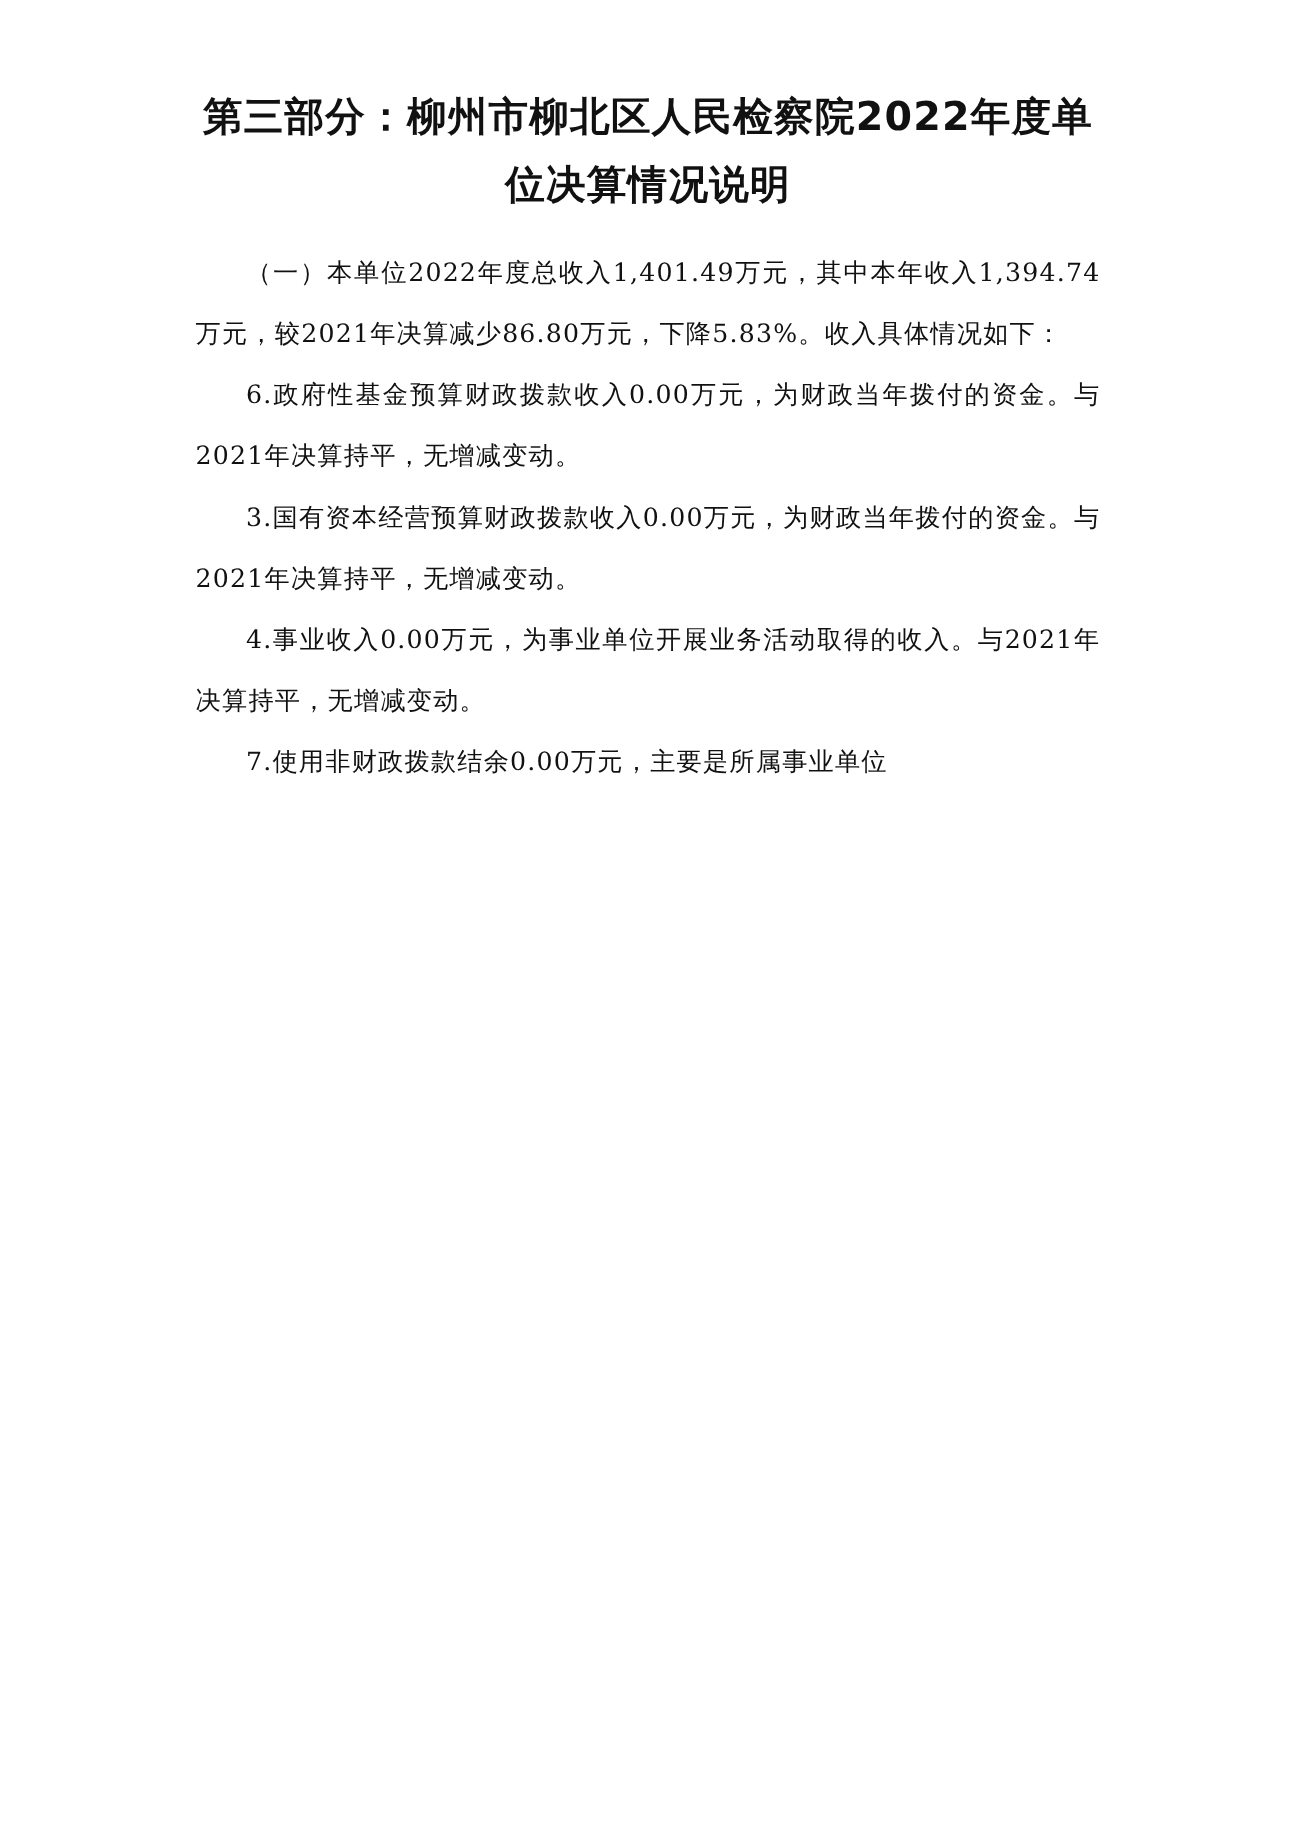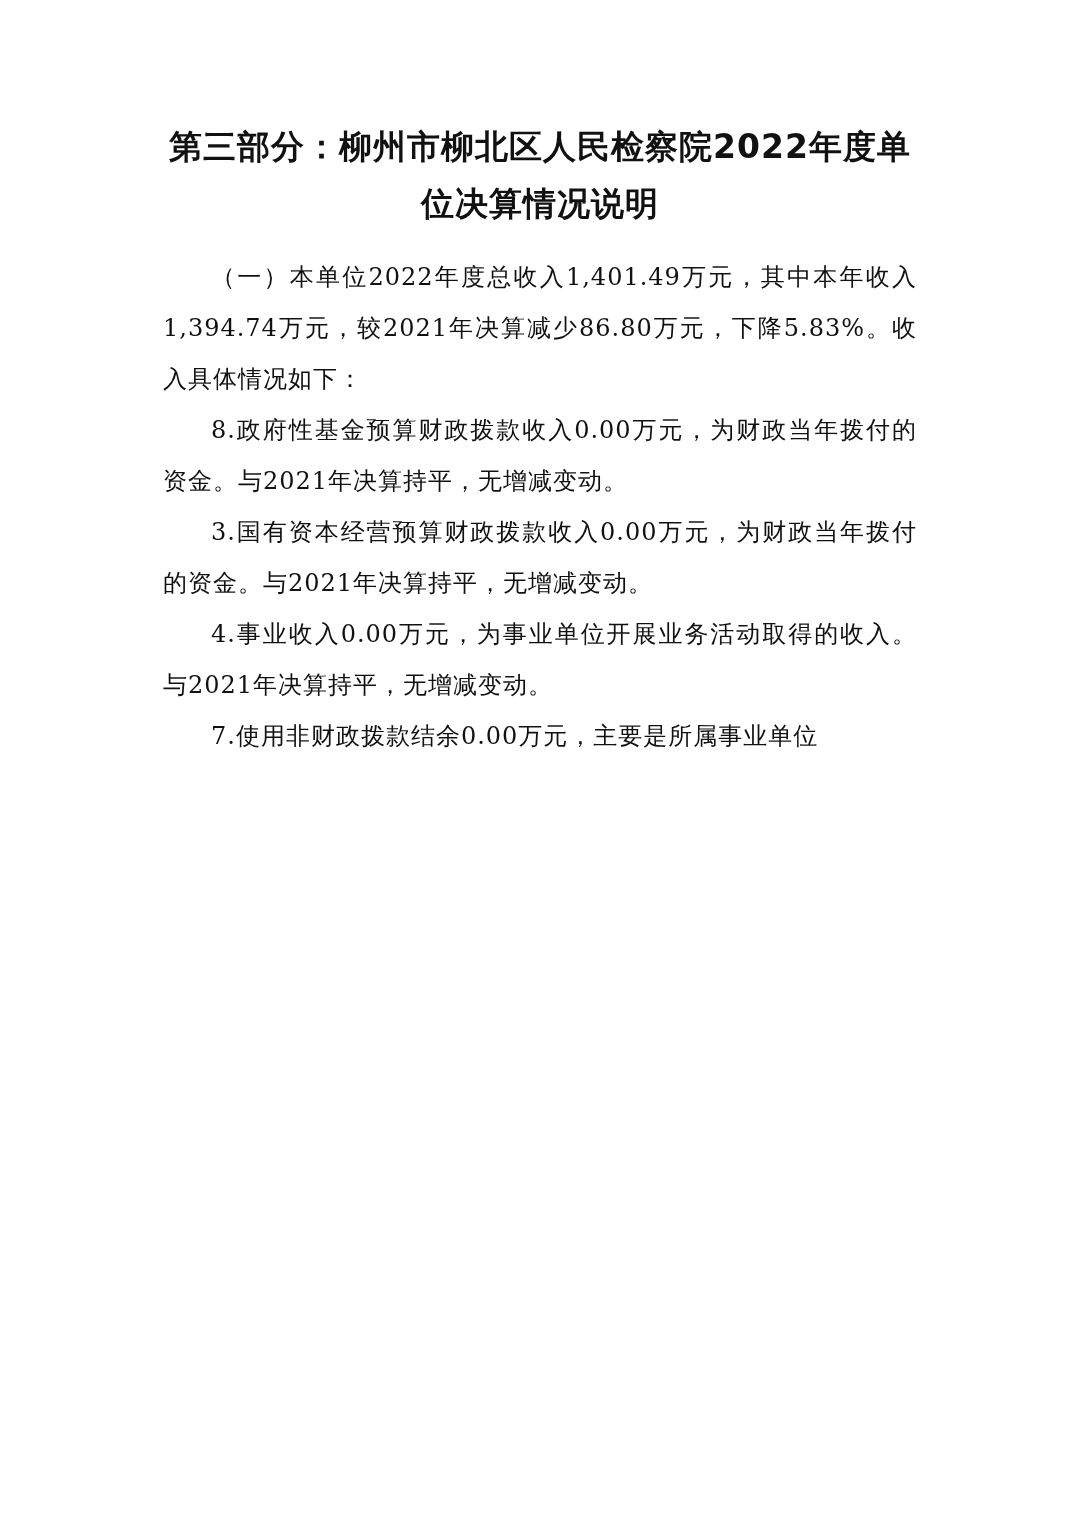--- a/index.html
+++ b/index.html
@@ -9,21 +9,21 @@
   }
   .page {
     position: relative;
     width: 1075px;
     height: 1520px;
     margin: 0 auto;
     background: #ffffff;
     color: #111111;
     overflow: hidden;
     box-sizing: border-box;
-    padding: 118px 158px 0 163px;
+    padding: 68px 158px 0 163px;
   }
   .doc-title {
     font-family: "DejaVu Sans", "Liberation Sans", sans-serif;
     font-weight: bold;
     font-size: 33px;
     line-height: 57px;
     text-align: center;
     margin: 0 0 20px 0;
     letter-spacing: 1px;
   }
@@ -31,35 +31,35 @@
     font-family: "DejaVu Sans", "Liberation Sans", sans-serif;
     font-weight: bold;
     font-size: 29px;
     line-height: 44px;
     margin: 0;
     text-indent: 2em;
     letter-spacing: 2px;
   }
   .body-text p {
     font-family: "DejaVu Serif", "Liberation Serif", serif;
-    font-size: 24px;
+    font-size: 21px;
     line-height: 51px;
     margin: 0;
     text-indent: 2em;
     text-align: justify;
     letter-spacing: 1px;
   }
 </style>
 </head>
 <body>
 
 <div class="page">
   <h1 class="doc-title">第三部分：柳州市柳北区人民检察院2022年度单位决算情况说明</h1>
 
 
   <div class="body-text">
     <p>（一）本单位2022年度总收入1,401.49万元，其中本年收入1,394.74万元，较2021年决算减少86.80万元，下降5.83%。收入具体情况如下：</p>
-    <p>8.政府性基金预算财政拨款收入0.00万元，为财政当年拨付的资金。与2021年决算持平，无增减变动。</p>
+    <p>6.政府性基金预算财政拨款收入0.00万元，为财政当年拨付的资金。与2021年决算持平，无增减变动。</p>
     <p>3.国有资本经营预算财政拨款收入0.00万元，为财政当年拨付的资金。与2021年决算持平，无增减变动。</p>
     <p>4.事业收入0.00万元，为事业单位开展业务活动取得的收入。与2021年决算持平，无增减变动。</p>
     <p>7.使用非财政拨款结余0.00万元，主要是所属事业单位</p>
   </div>
 </div>
 
 </body></html>

